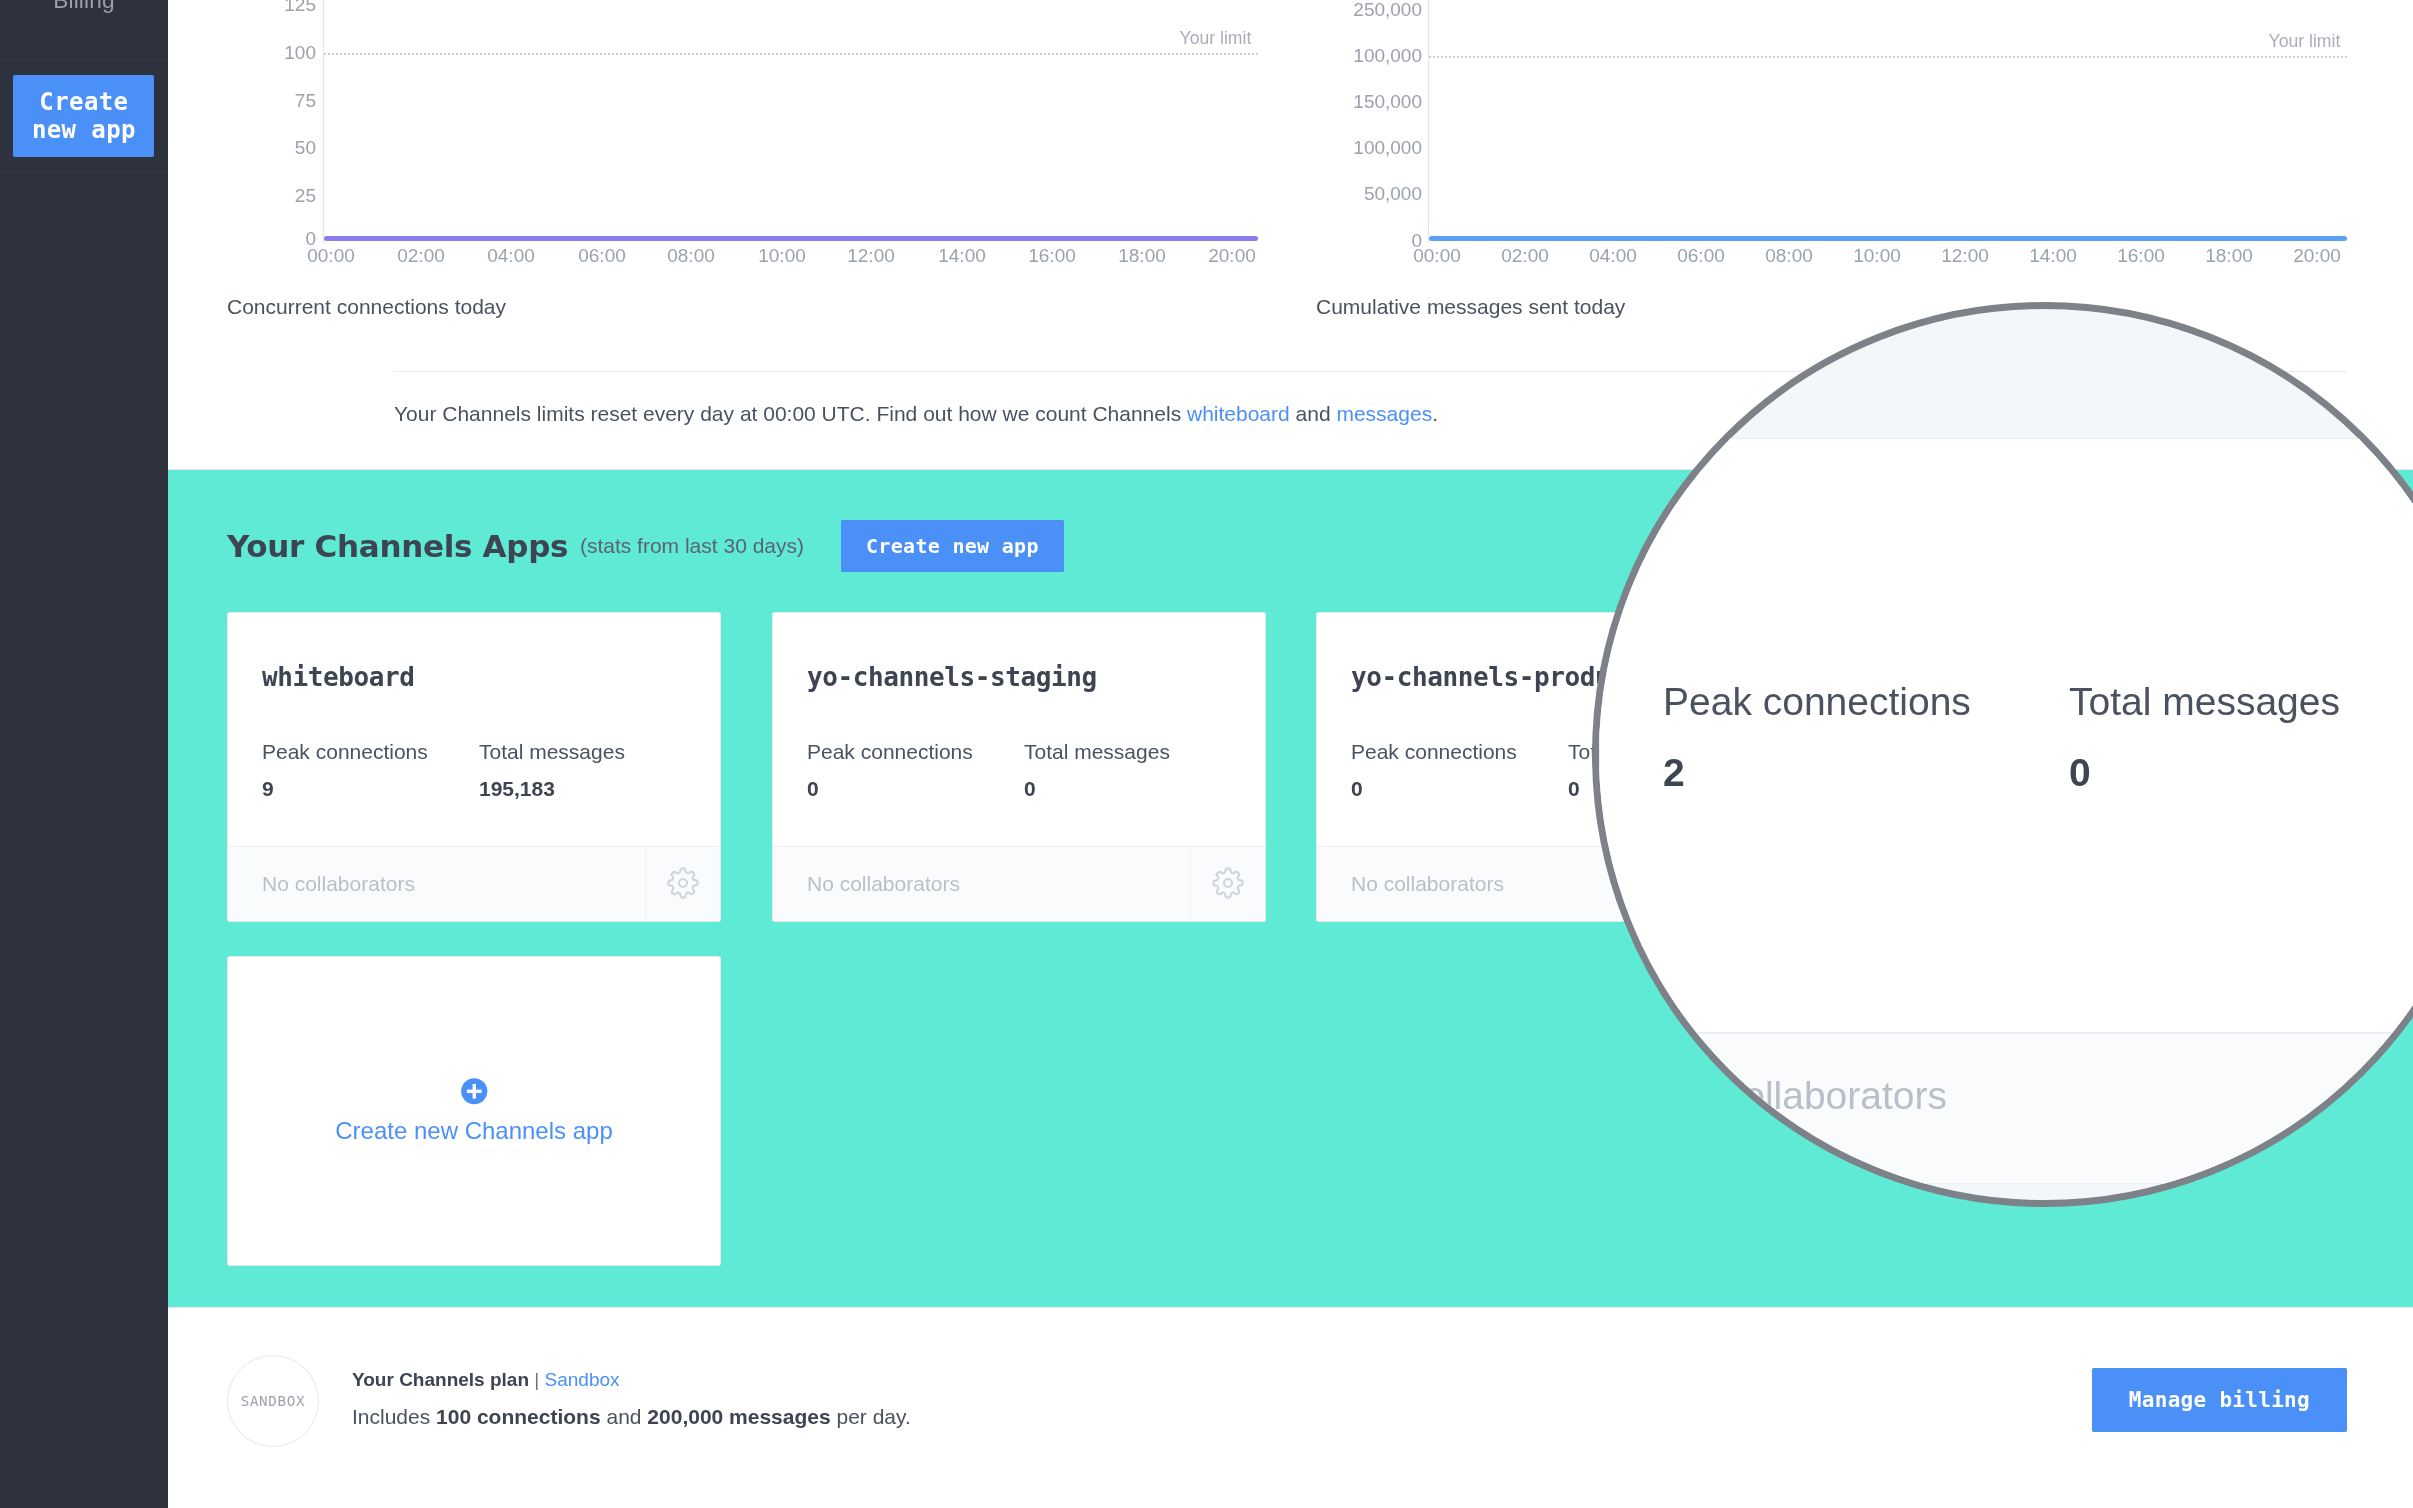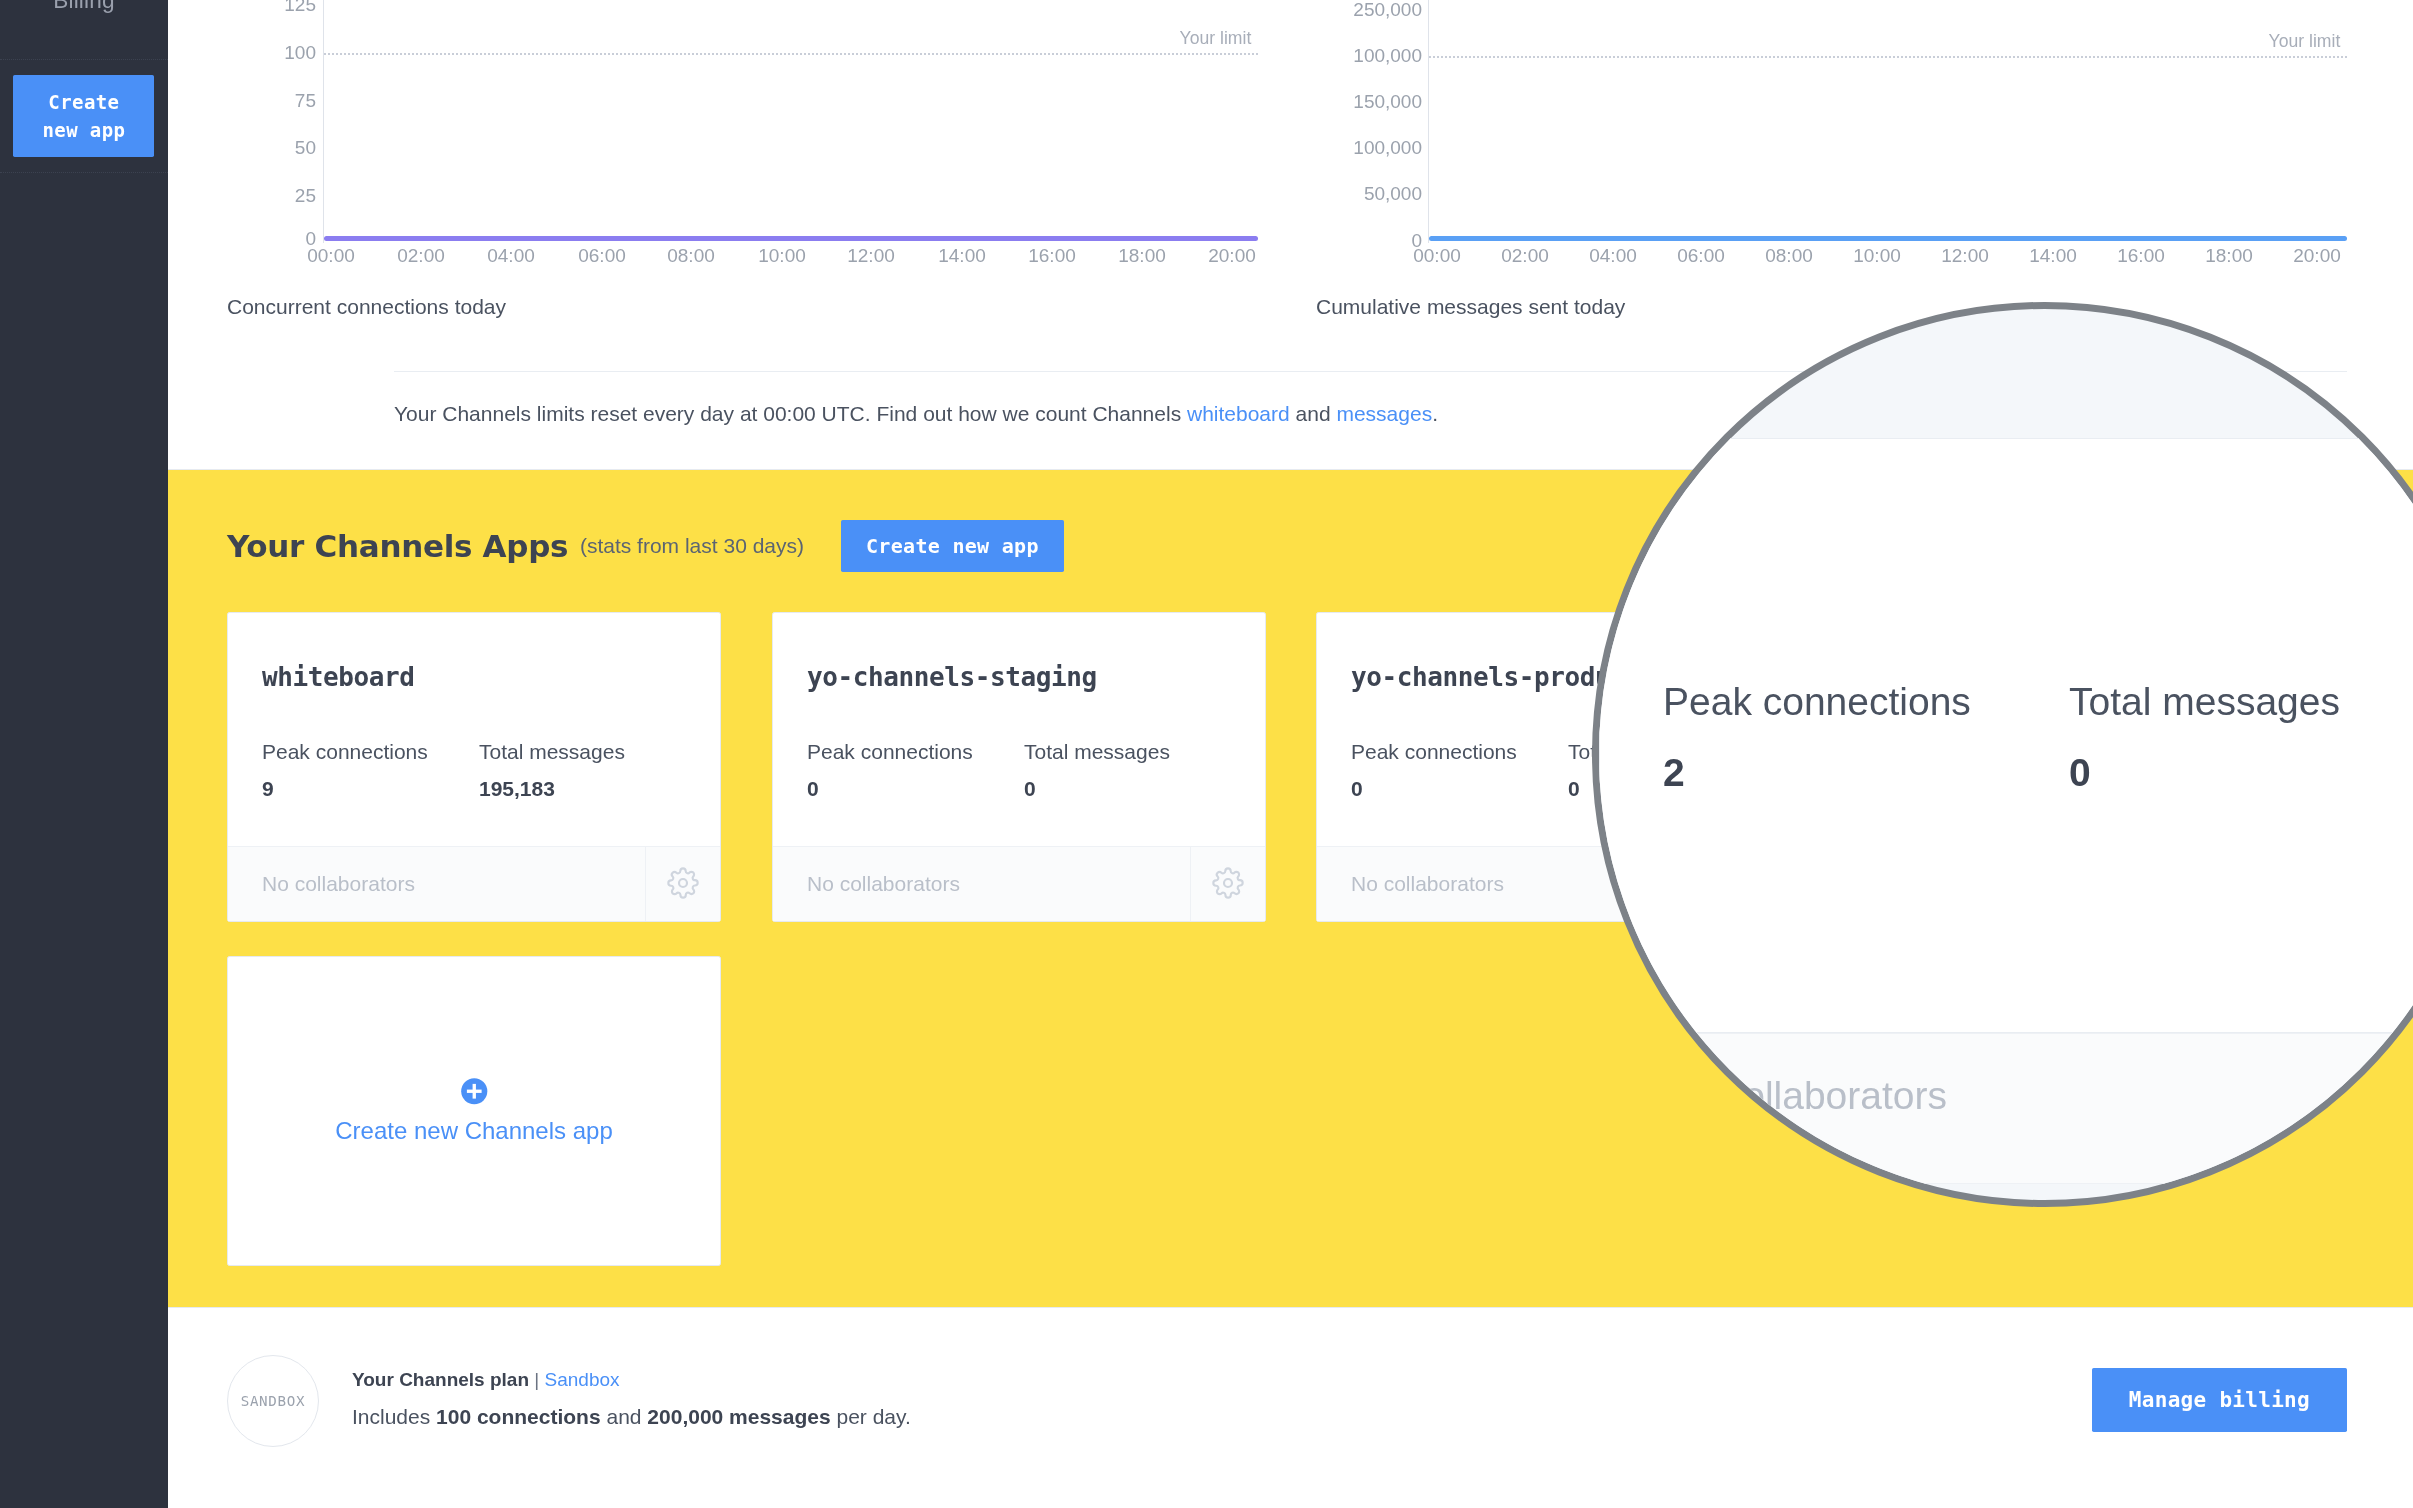--- a/index.html
+++ b/index.html
@@ -26,21 +26,21 @@
     position: absolute; left: 0; width: 168px; height: 0;
     border-top: 1.7px dotted #3c4250;
   }
   .sb-div.d1 { top: 59px; }
   .sb-div.d2 { top: 172px; }
   .sb-create {
     position: absolute; left: 13.4px; top: 75px;
     width: 141px; height: 82px;
     background: #4a90f7; border: none; border-radius: 1.7px;
     color: #fff; font-family: "DejaVu Sans Mono", monospace;
-    font-size: 19px; font-weight: 700; line-height: 28.5px;
+    font-size: 24px; font-weight: 700; line-height: 28.5px;
     cursor: pointer; letter-spacing: 0.4px;
     display: flex; align-items: center; justify-content: center;
     text-align: center; white-space: pre-line;
   }
 
   
   .main { position: absolute; left: 168px; top: 0; width: 2246px; height: 1508px; background: #fff; }
 
   
   .charts-band { position: relative; height: 469px; background: #fff; }
@@ -91,21 +91,21 @@
   }
   .reset-note {
     position: absolute; left: 226px; top: 402px;
     font-size: 21px; color: #4a5260;
   }
   .reset-note a { color: #4a90f7; text-decoration: none; }
 
   
   .apps-section {
     position: absolute; left: 0; top: 469px; width: 2246px; height: 838px;
-    background: #fde047; border-top: 1.7px solid #e6eaf0;
+    background: #5eead4; border-top: 1.7px solid #e6eaf0;
   }
   .apps-head { position: absolute; left: 59px; top: 50px; display: flex; align-items: center; }
   .apps-title {
     font-family: "DejaVu Sans", sans-serif;
     font-size: 31px; font-weight: 700; color: #3d4452; letter-spacing: -0.3px;
   }
   .apps-sub { font-size: 21px; color: #5b6473; margin-left: 11.7px; }
   .apps-create {
     margin-left: 37px; background: #4a90f7; border: none; border-radius: 1.7px;
     color: #fff; font-family: "DejaVu Sans Mono", monospace;

